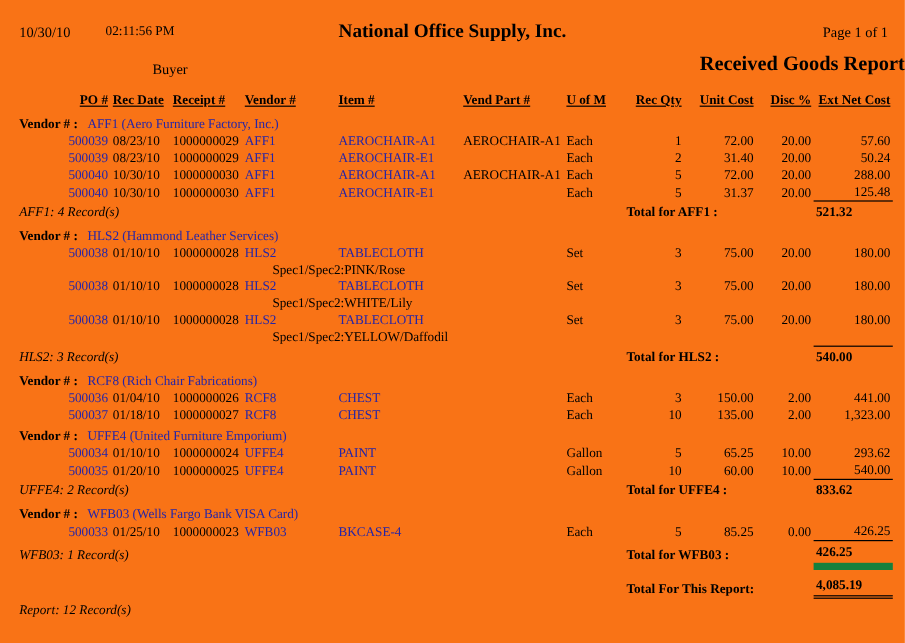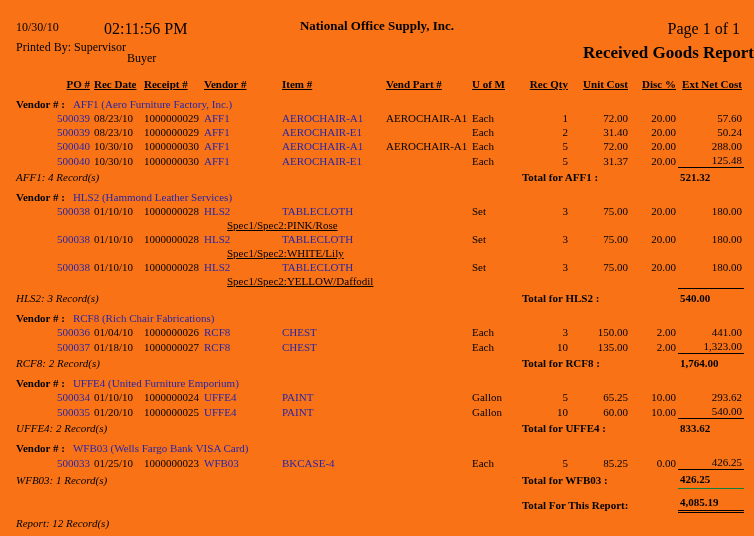--- a/index.html
+++ b/index.html
@@ -6,60 +6,59 @@
   html,body { margin:0; padding:0; }
   body {
     width:754px; height:536px;
     background:#ffffff;
     font-family:"Liberation Serif","DejaVu Serif",serif;
     color:#000;
   }
   .page { position:relative; width:754px; height:536px; background:#f97316; overflow:hidden; }
   .abs { position:absolute; white-space:nowrap; }
   .hdr-date   { left:16px;  top:20px; font-size:12px; }
-  .hdr-time   { left:104px;  top:20px; font-size:16px; }
-  .hdr-company{ left:0; right:0; top:18px; text-align:center; font-weight:bold; font-size:13px; }
-  .hdr-page   { right:14px; top:20px; font-size:16px; }
+  .hdr-time   { left:88px;  top:20px; font-size:11px; }
+  .hdr-company{ left:0; right:0; top:18px; text-align:center; font-weight:bold; font-size:16px; }
+  .hdr-page   { right:14px; top:20px; font-size:12px; }
   .hdr-printedby { left:16px; top:40px; font-size:12px; }
   .hdr-buyer  { left:127px; top:51px; font-size:12px; }
   .hdr-title  { left:0; right:0; top:43px; text-align:right; font-weight:bold; font-size:17px; }
   .table-wrap { left:14px; top:76px; width:730px; }
   table { border-collapse:collapse; table-layout:fixed; width:730px; }
   th {
     font-weight:bold; text-align:left; text-decoration:underline;
     font-size:11px; padding:2px 2px 3px 2px; white-space:nowrap; overflow:hidden;
   }
   th.ra { text-align:right; }
   td {
     font-size:11px; line-height:12px; padding:1px 2px;
     white-space:nowrap; overflow:hidden; vertical-align:bottom;
   }
   td.ra { text-align:right; }
   .link { color:var(--link,#2525a8); }
   .vendor-row td { padding-top:5px; }
   .vlabel { font-weight:bold; }
   .vname  { margin-left:8px; }
-  td.spec { padding-left:213px;text-decoration:underline; }
+  td.spec { padding-left:213px; }
   .group-footer td { padding-top:3px; padding-bottom:3px; }
   .records { font-style:italic; }
   td.tlabel { font-weight:bold; text-align:left; padding-right:16px; }
   td.tvalue { font-weight:bold; text-align:left; border-top:1px solid #000; }
   .report-total td { padding-top:7px; }
-  td.tvalue.rpt { border-top:1px solid #15803d; border-bottom:3px double #000; padding-bottom:2px; }
+  td.tvalue.rpt { border-top:6px solid #15803d; border-bottom:3px double #000; padding-bottom:2px; }
   .report-records td { padding-top:4px; }
 </style>
 </head>
 <body>
 
 <div class="page">
   <div class="abs hdr-date">10/30/10</div>
   <div class="abs hdr-time">02:11:56 PM</div>
   <div class="abs hdr-company">National Office Supply, Inc.</div>
   <div class="abs hdr-page">Page 1 of 1</div>
-  <div class="abs hdr-printedby">Printed By: Supervisor</div>
   <div class="abs hdr-buyer">Buyer</div>
   <div class="abs hdr-title">Received Goods Report</div>
 
   <div class="abs table-wrap">
     <table>
       <colgroup>
         <col style="width:78px">
           <col style="width:50px">
           <col style="width:60px">
         <col style="width:78px">
@@ -225,25 +224,20 @@
             <td>1000000027</td>
             <td class="link">RCF8</td>
             <td class="link">CHEST</td>
             <td></td>
             <td>Each</td>
             <td class="ra">10</td>
             <td class="ra">135.00</td>
             <td class="ra">2.00</td>
             <td class="ra">1,323.00</td>
           </tr>
-          <tr class="group-footer">
-            <td class="records" colspan="7">RCF8: 2 Record(s)</td>
-            <td class="tlabel" colspan="3">Total for RCF8 :</td>
-            <td class="tvalue">1,764.00</td>
-          </tr>
           <tr class="vendor-row">
             <td colspan="11"><span class="vlabel">Vendor # :</span><span class="vname link">UFFE4 (United Furniture Emporium)</span></td>
           </tr>
           <tr class="data-row">
             <td class="ra link">500034</td>
             <td>01/10/10</td>
             <td>1000000024</td>
             <td class="link">UFFE4</td>
             <td class="link">PAINT</td>
             <td></td>

